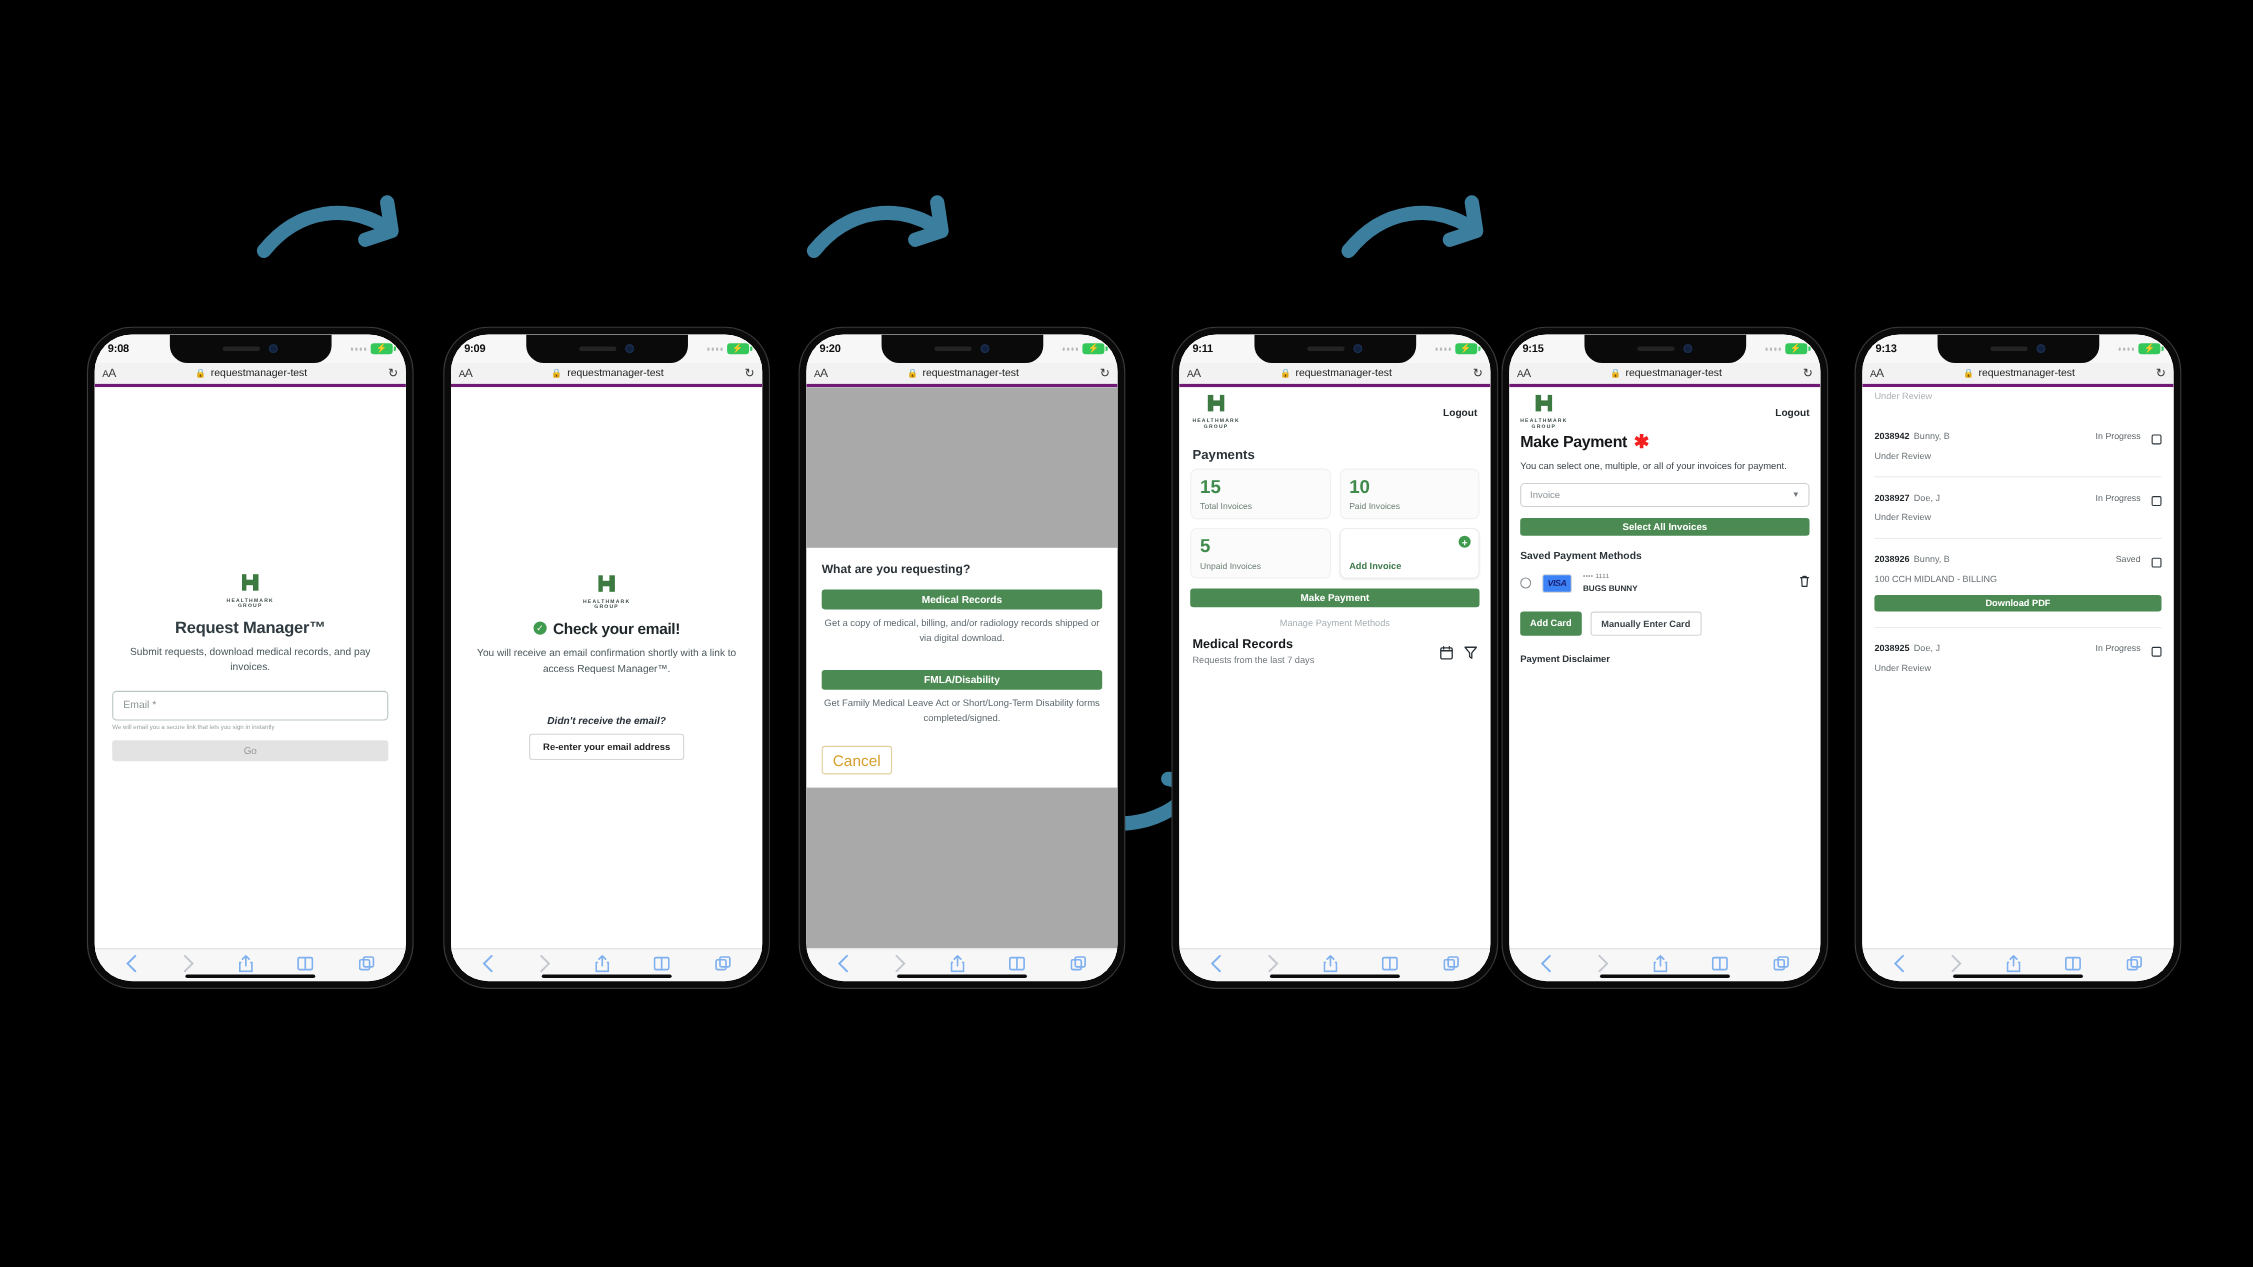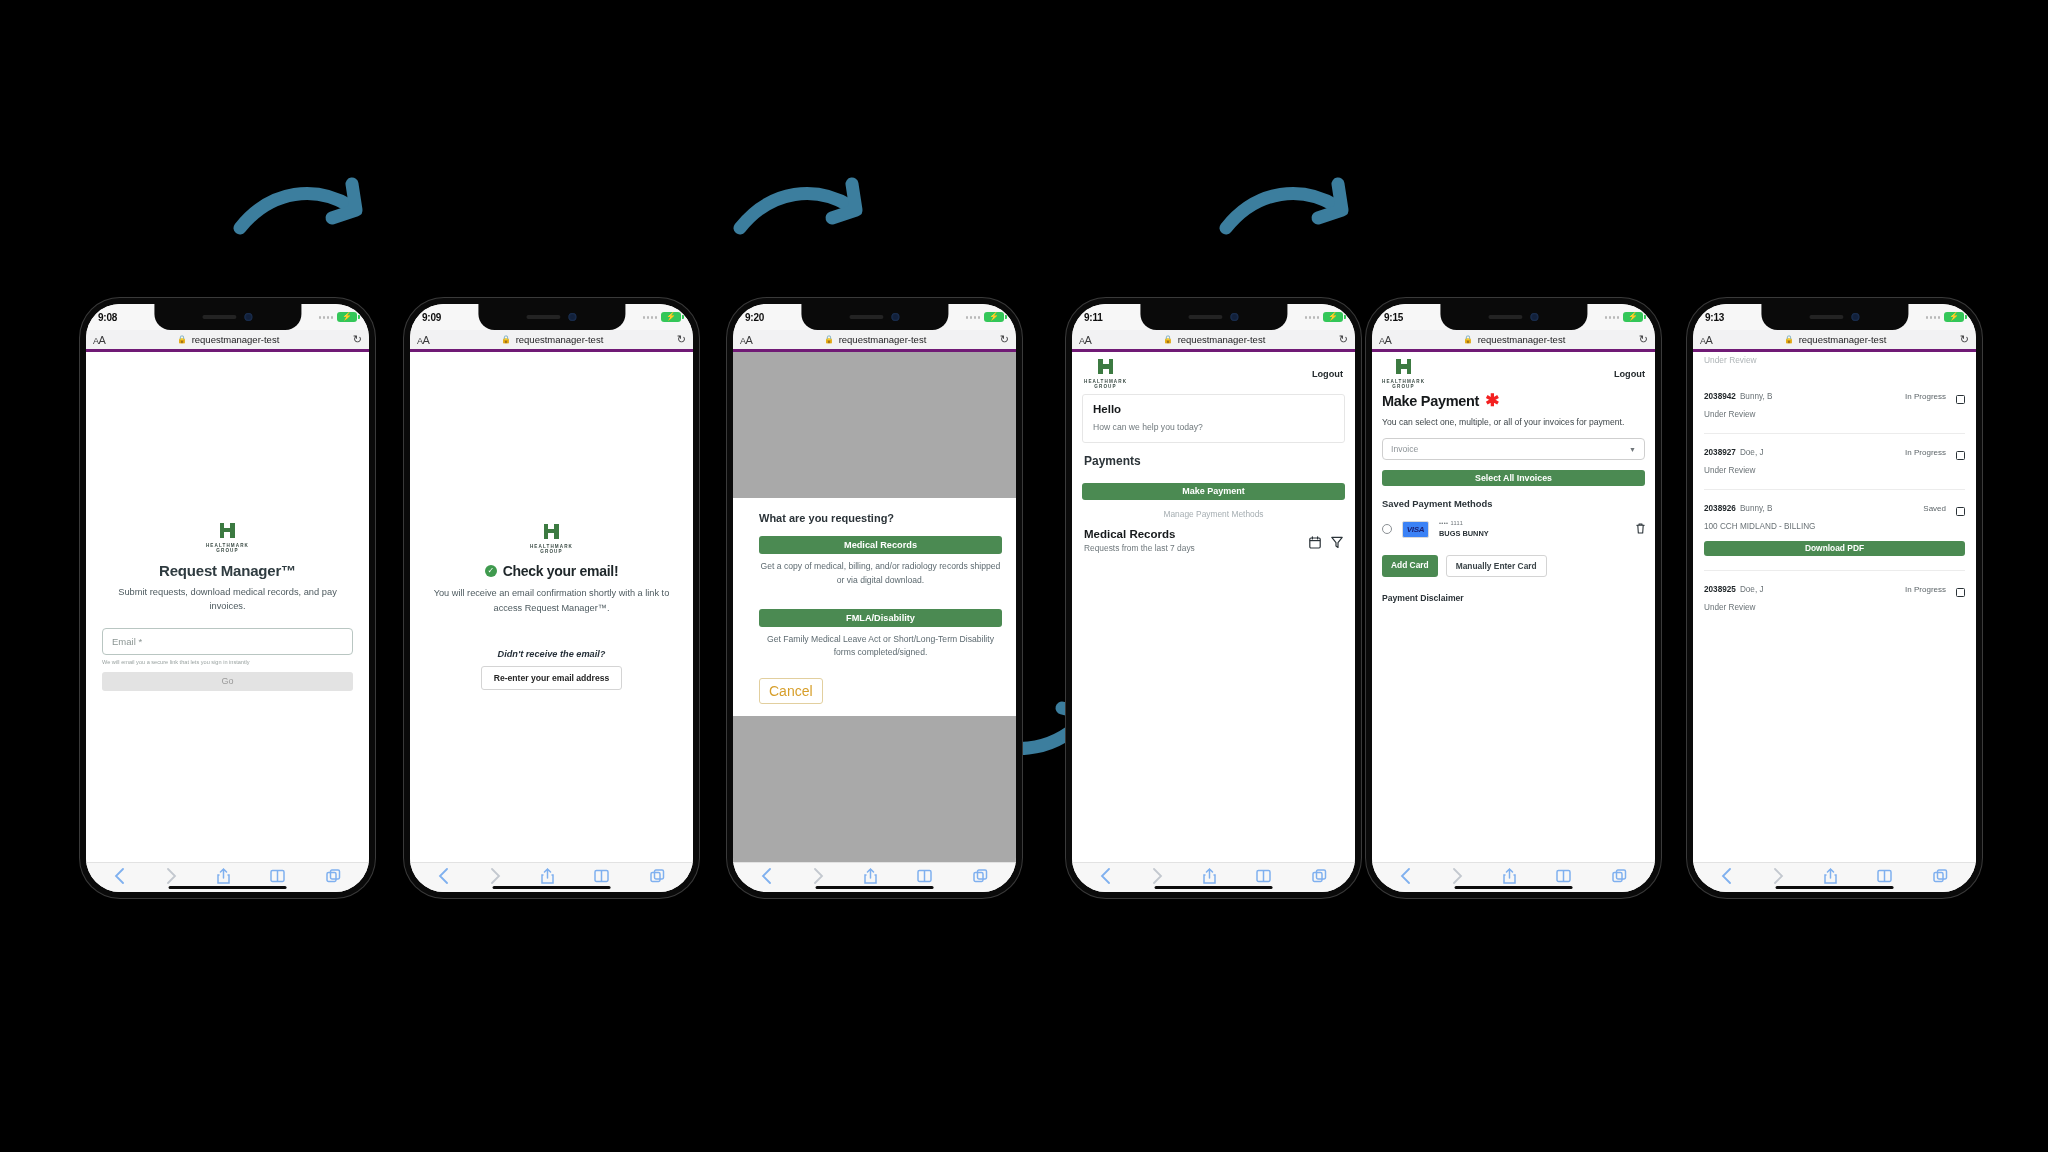--- a/index.html
+++ b/index.html
@@ -142,21 +142,21 @@
   .s2 { padding: 0 14px; height:100%; display:flex; flex-direction:column; justify-content:center; align-items:center; }
   .s2 .head { display:flex; align-items:center; gap:6px; margin-top: 9px; }
   .s2 .check { width: 12px; height:12px; border-radius:50%; background:#3f9a4e; color:#fff; font-size:8px; display:flex; align-items:center; justify-content:center; }
   .s2 .title { font-size: 14px; font-weight:bold; color:#1e2629; letter-spacing:-0.3px;}
   .s2 .sub { font-size: 9.2px; color:#4d5a5f; text-align:center; margin-top:7px; line-height:1.6; }
   .s2 .q { font-size: 9.2px; font-weight:bold; font-style:italic; color:#27313a; margin-top: 34px; }
   .s2 .reenter { margin-top: 7px; padding: 6px 12px; font-size: 8.6px; }
 
   
   .s3 { height:100%; background:#a9a9a9; display:flex; flex-direction:column; justify-content:center; }
-  .s3 .sheet { background:#fff; padding: 14px 14px 12px 26px; }
+  .s3 .sheet { background:#fff; padding: 14px 14px 12px 14px; }
   .s3 .q { font-size: 11px; font-weight:bold; color:#2b3338; }
   .s3 .opt-btn { height: 18px; line-height:18px; font-size: 9.2px; margin-top: 12px; }
   .s3 .opt-desc { font-size: 8.6px; color:#5d6a70; text-align:center; margin-top: 6px; line-height:1.55; }
   .s3 .cancel { margin-top: 18px; padding: 4px 9px; font-size: 14px; color:#d79f2b; background:#fff; border:1px solid #e2cf9e; border-radius:3px; display:inline-block; }
 
   
   .s4 { height:100%; background:#fff; display:flex; flex-direction:column; }
   .s4 .apphead { display:flex; align-items:center; justify-content:space-between; padding: 7px 12px 5px 12px; }
   .s4 .logout { font-size: 9.2px; font-weight:bold; color:#252b2e; }
   .s4 .hello-card { margin: 0 10px; border:1px solid #e6e6e6; border-radius: 3px; padding: 8px 10px 10px 10px; }
@@ -516,25 +516,39 @@
       <div class="viewport">
         <div class="s4">
           <div class="apphead">
             <div class="logo">
               <div class="logo-h"><span></span></div>
               <div class="logo-w1">HEALTHMARK</div>
               <div class="logo-w2">GROUP</div>
             </div>
             <div class="logout">Logout</div>
           </div>
-          <div class="hello-card">
-            <div class="hello">Hello</div>
-            <div class="hello-sub">How can we help you today?</div>
-          </div>
           <div class="sect">Payments</div>
+          <div class="tiles">
+            <div class="tile">
+              <div class="num">15</div>
+              <div class="lbl">Total Invoices</div>
+            </div>
+            <div class="tile">
+              <div class="num">10</div>
+              <div class="lbl">Paid Invoices</div>
+            </div>
+            <div class="tile">
+              <div class="num">5</div>
+              <div class="lbl">Unpaid Invoices</div>
+            </div>
+            <div class="tile add">
+              <span class="plus">+</span>
+              <div class="lbl">Add Invoice</div>
+            </div>
+          </div>
           <div class="btn-green makepay">Make Payment</div>
           <div class="manage">Manage Payment Methods</div>
           <div class="mr-row">
             <div>
               <div class="mr-title">Medical Records</div>
               <div class="mr-sub">Requests from the last 7 days</div>
             </div>
             <div class="mr-icons">
               <span><svg width="12" height="13" viewBox="0 0 12 13">
                     <rect x="0.8" y="2" width="10.4" height="10" rx="1.2" stroke="currentColor" stroke-width="1.2" fill="none"></rect>

